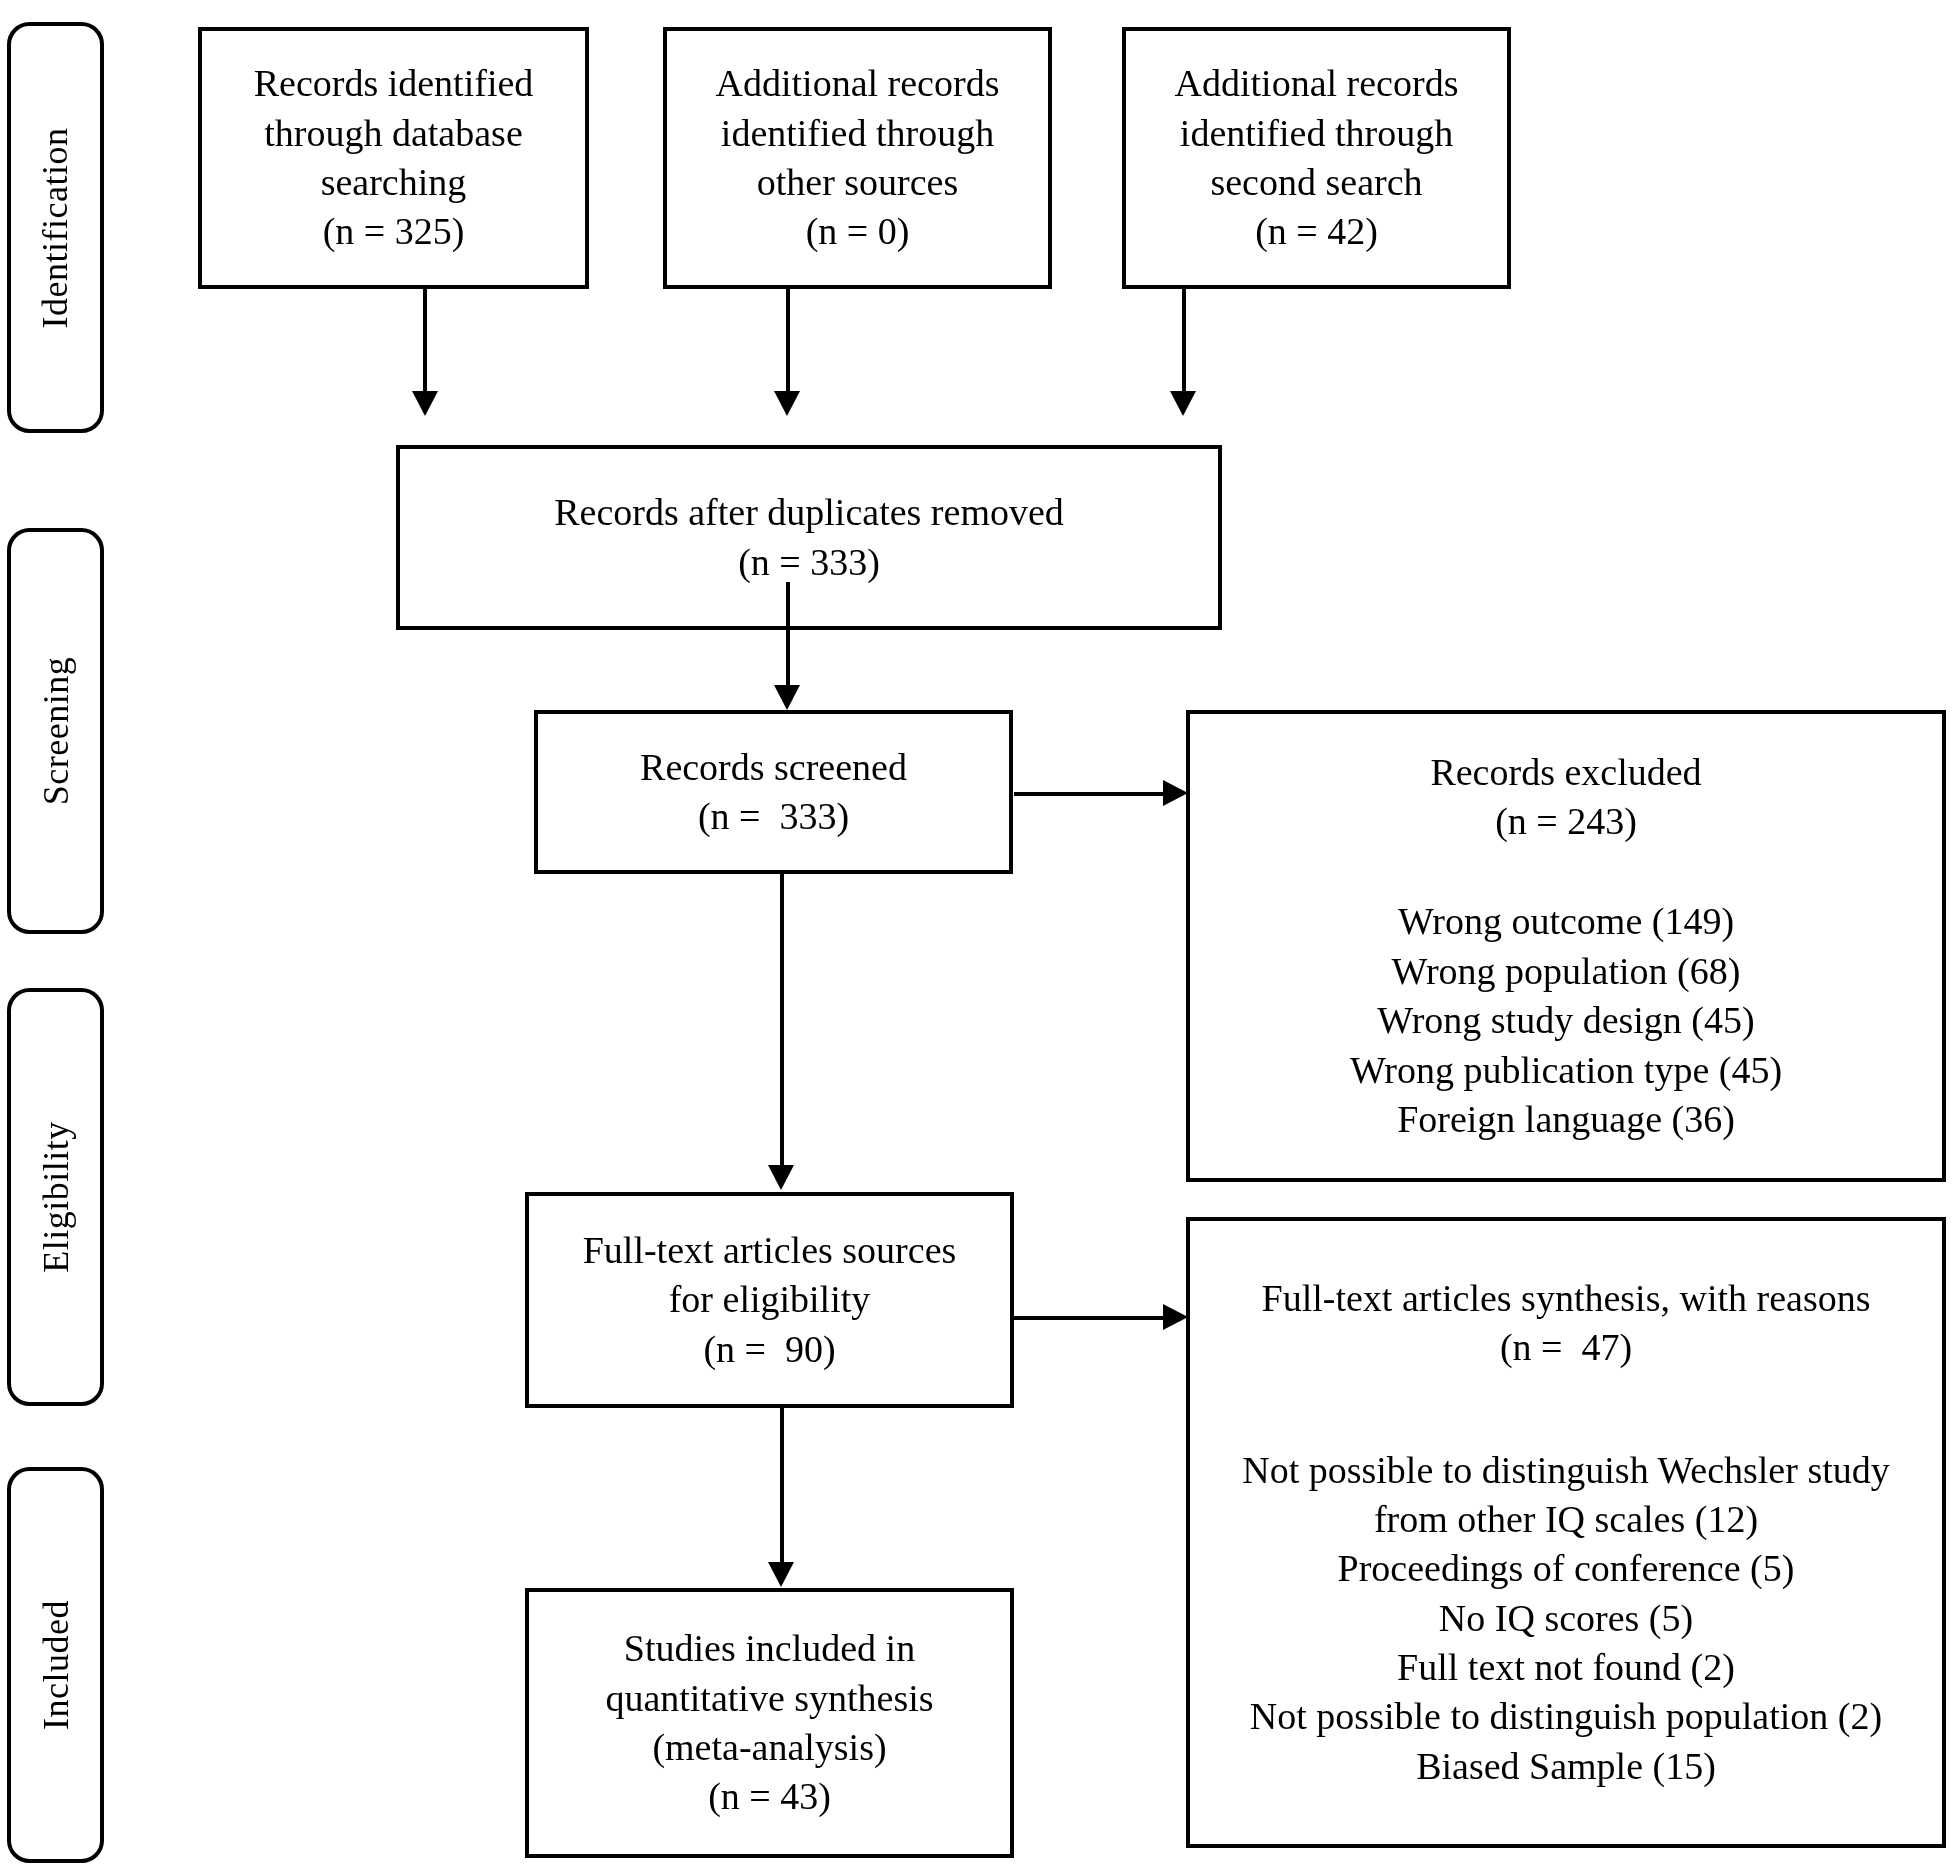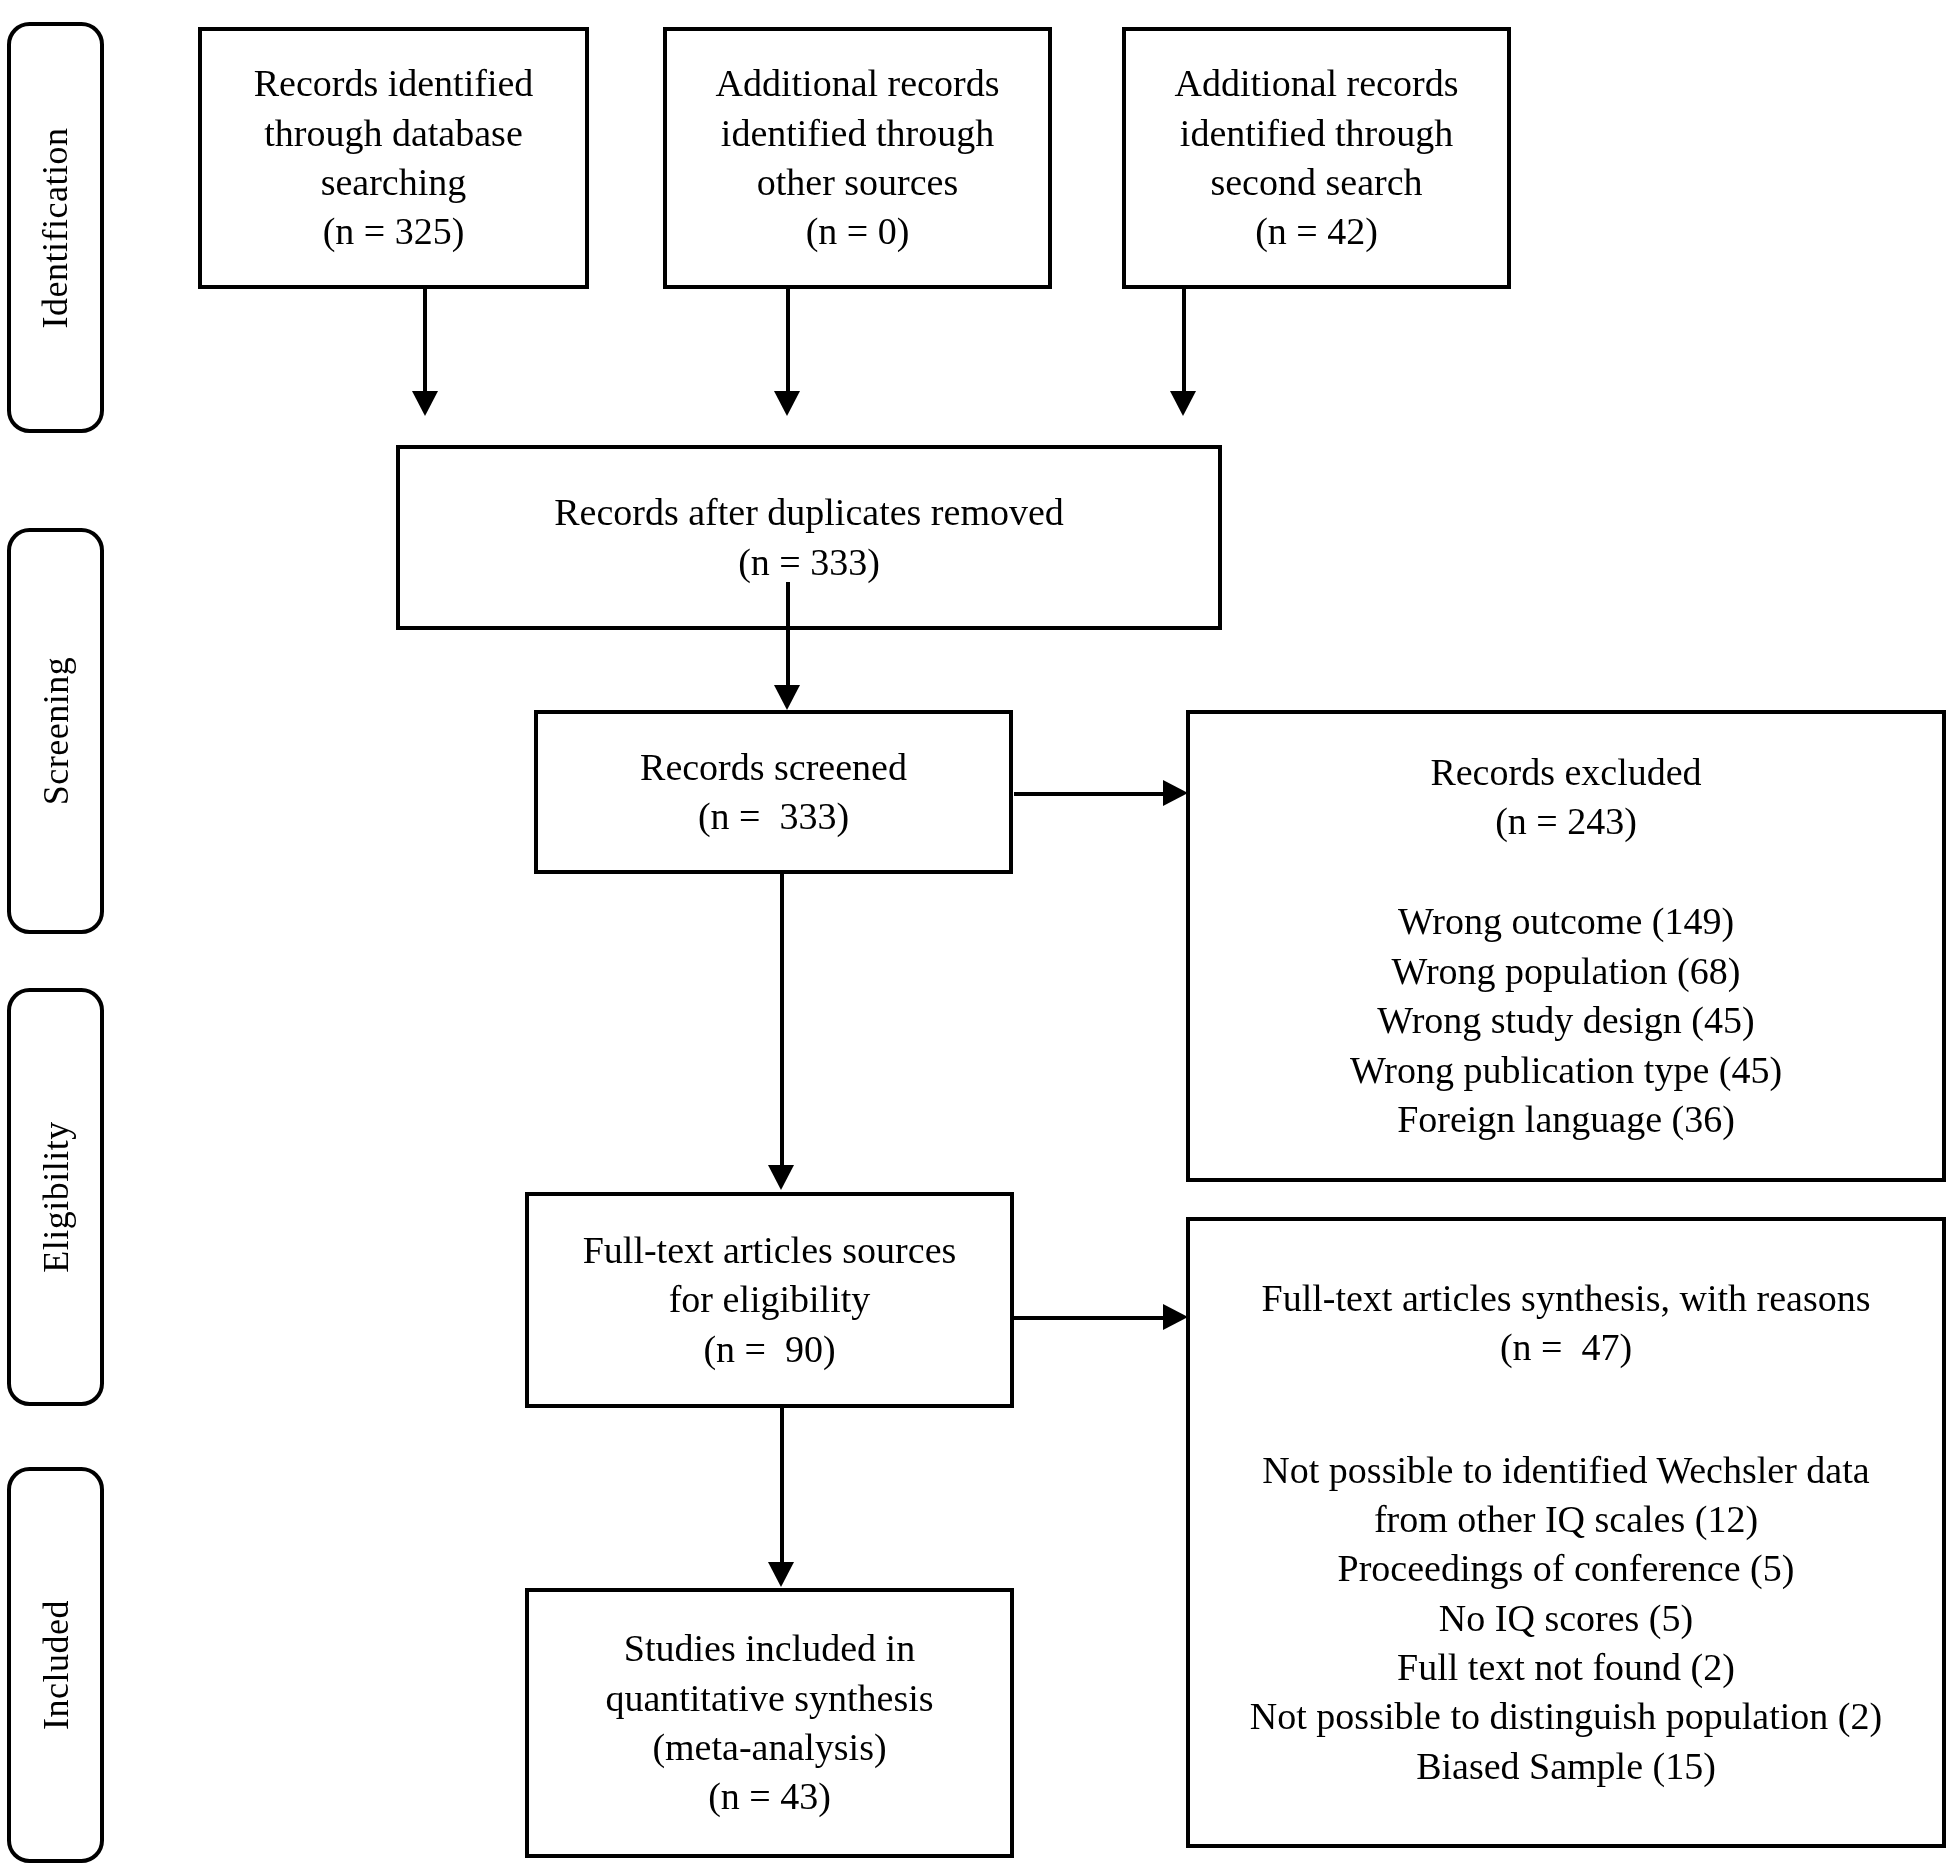--- a/index.html
+++ b/index.html
@@ -117,21 +117,21 @@
     <span class="ln">(n =  90)</span>
   </div>
 
   <div class="hline" style="left:1014px;top:1316px;width:152px;"></div>
   <div class="arrow-r" style="left:1163px;top:1304px;"></div>
 
   <div class="box" style="left:1186px;top:1217px;width:760px;height:631px;">
     <span class="ln">Full-text articles synthesis, with reasons</span>
     <span class="ln">(n =  47)</span>
     <span class="ln" style="height:73px;">&nbsp;</span>
-    <span class="ln">Not possible to identified Wechsler data</span>
+    <span class="ln">Not possible to distinguish Wechsler study</span>
     <span class="ln">from other IQ scales (12)</span>
     <span class="ln">Proceedings of conference (5)</span>
     <span class="ln">No IQ scores (5)</span>
     <span class="ln">Full text not found (2)</span>
     <span class="ln">Not possible to distinguish population (2)</span>
     <span class="ln">Biased Sample (15)</span>
   </div>
 
   <div class="vline" style="left:780px;top:1407px;height:156px;"></div>
   <div class="arrow-d" style="left:768px;top:1562px;"></div>

